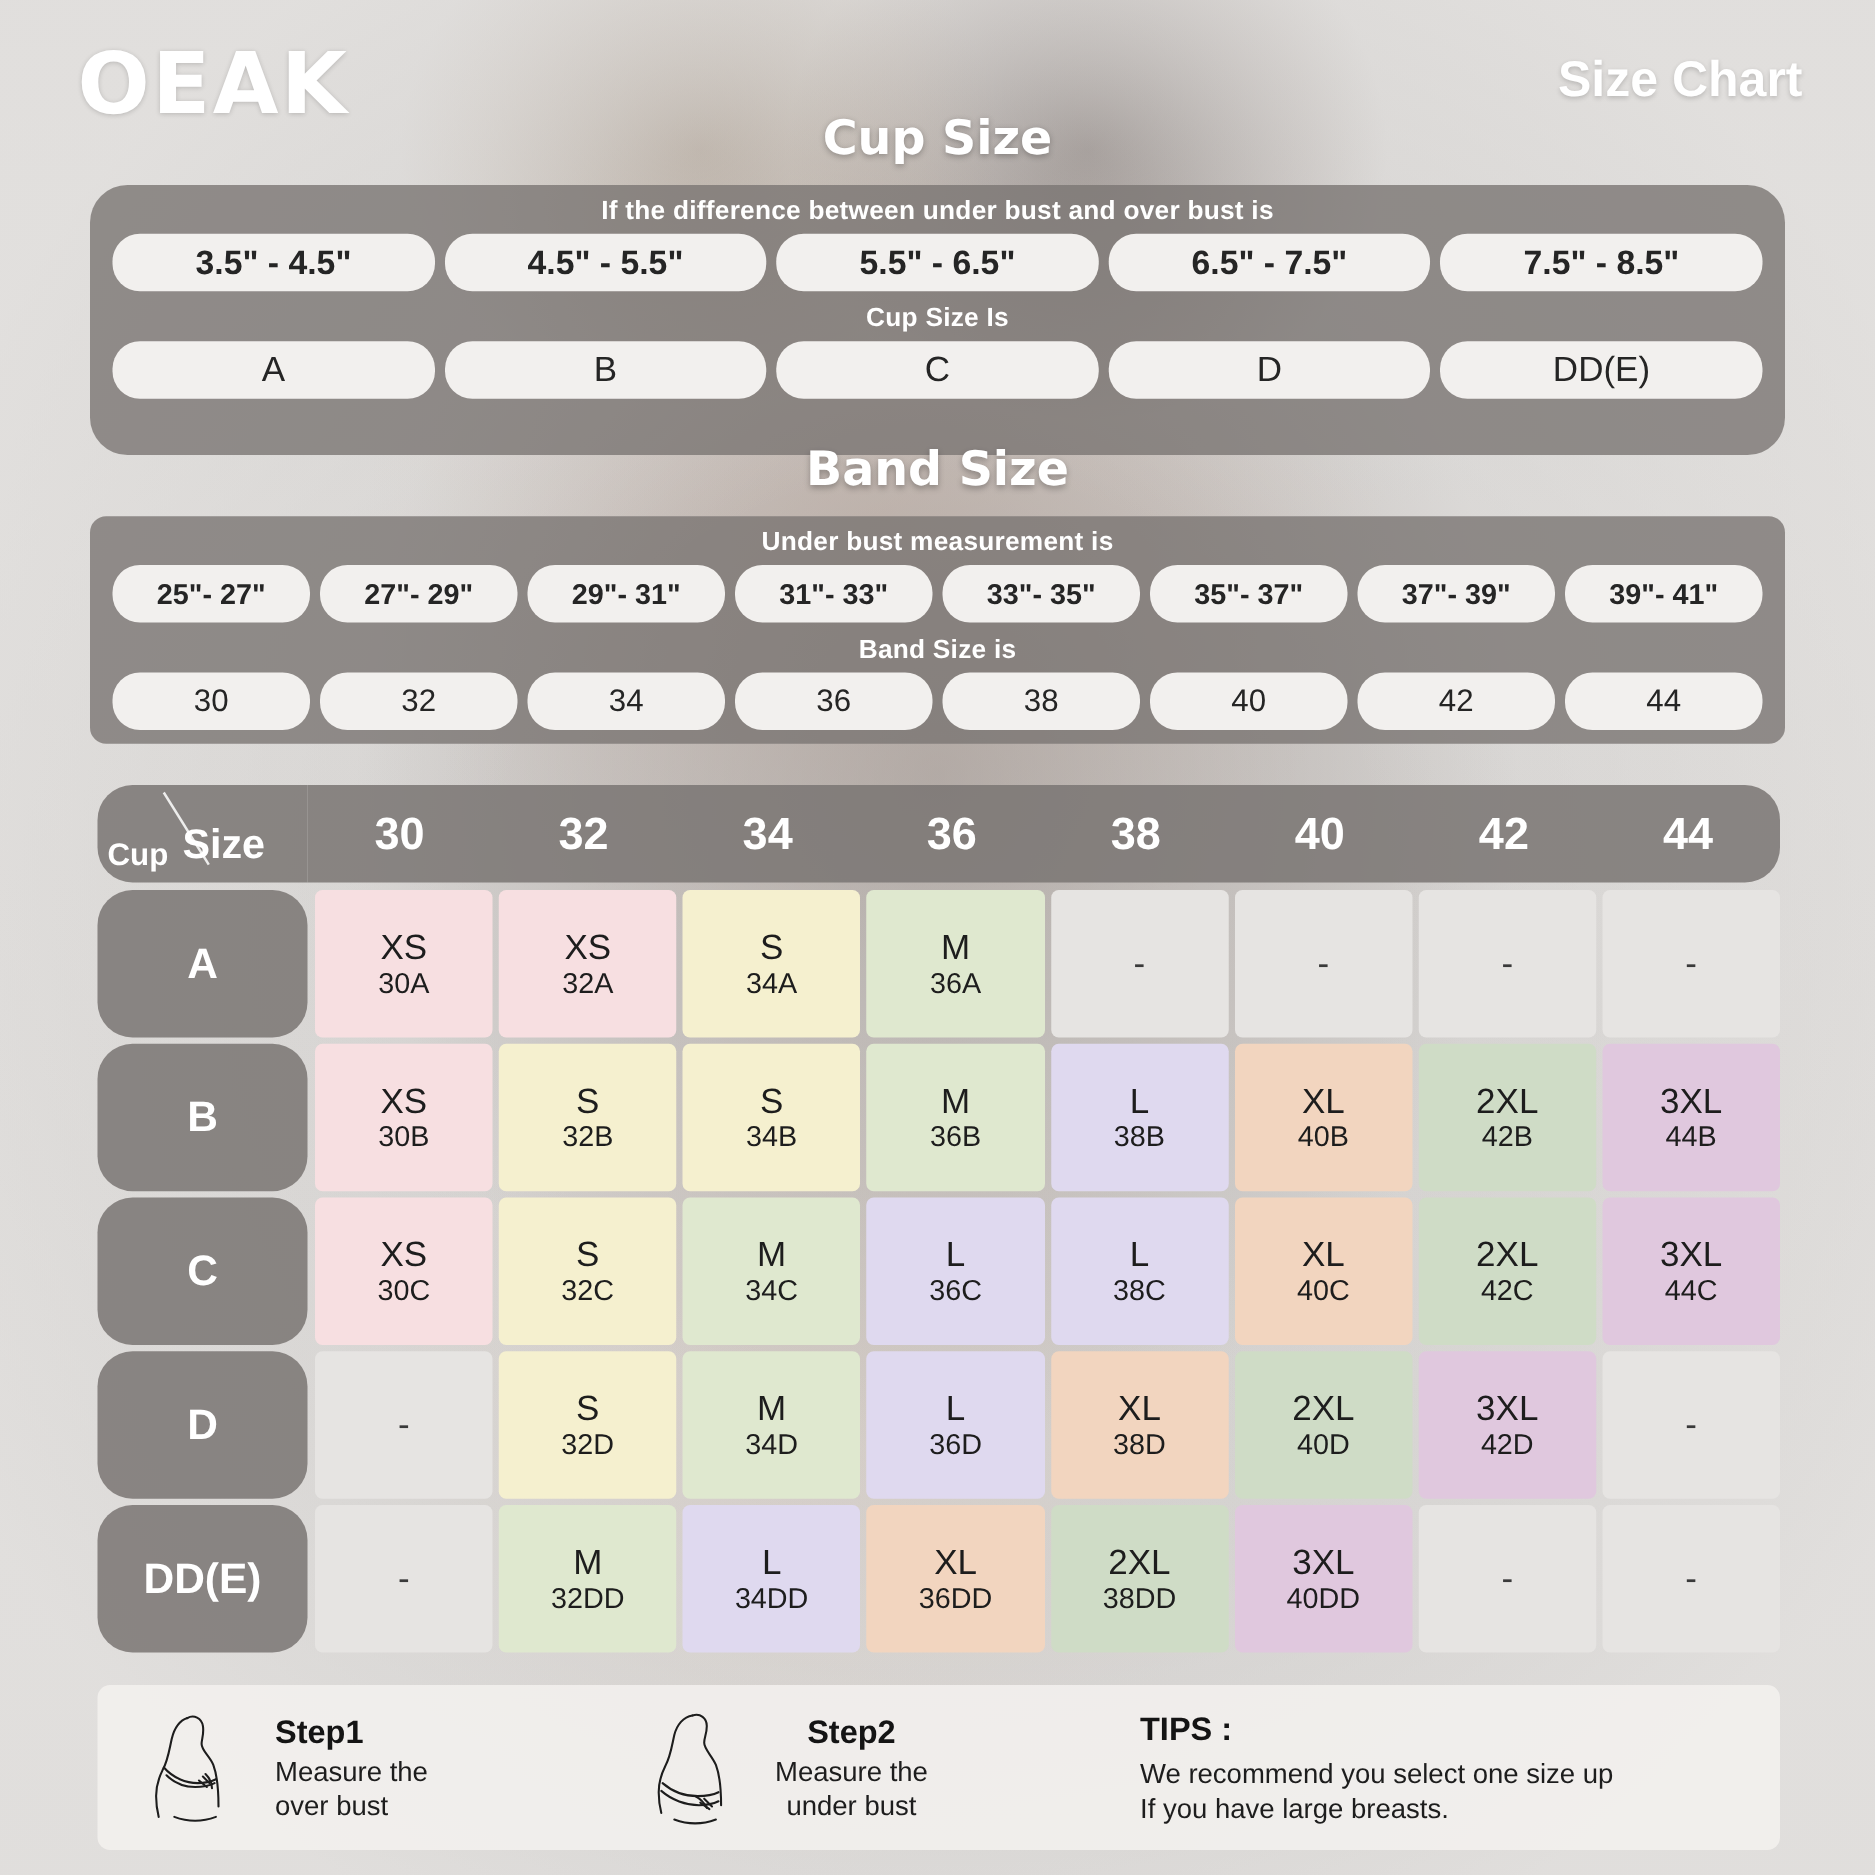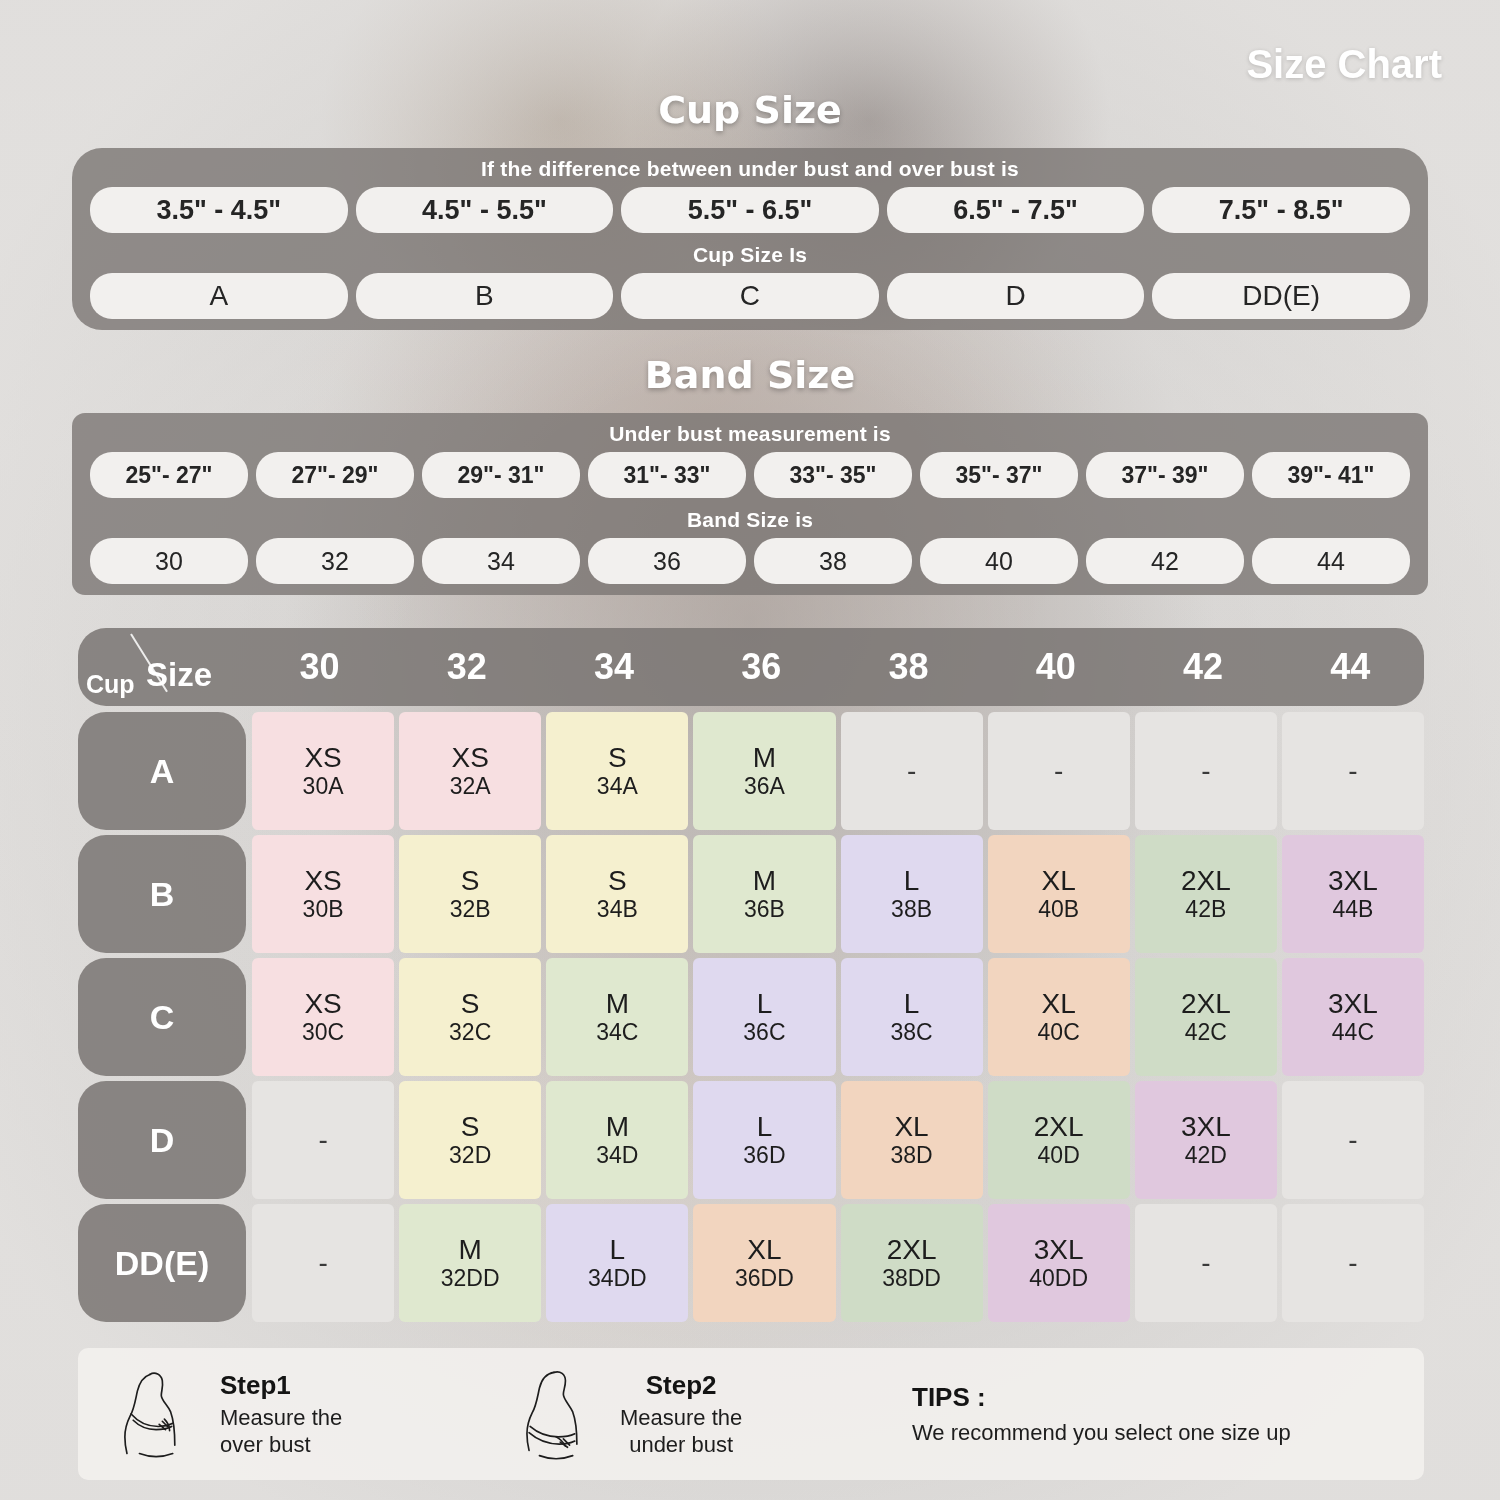--- a/index.html
+++ b/index.html
@@ -58,21 +58,21 @@
   }
   #cup-title { position:absolute; left:0; right:0; top:88px; font-size: 38px; }
   #band-title { position:absolute; left:0; right:0; top:353px; font-size: 38px; }
 
   
   .panel {
     position: absolute;
     background: rgba(122,118,115,0.80);
     border-radius: 30px;
   }
-  #cup-panel  { left: 72px; top: 148px; width: 1356px; height: 182px; }
+  #cup-panel  { left: 72px; top: 148px; width: 1356px; height: 216px; }
   #band-panel { left: 72px; top: 413px; width: 1356px; height: 182px; border-radius: 13px; }
 
   .panel-caption {
     text-align: center;
     color: #fff;
     font-size: 21px;
     font-weight: bold;
     padding-top: 9px;
     letter-spacing: .2px;
   }
@@ -198,20 +198,21 @@
   .tips .tips-title { font-size: 26px; font-weight: bold; color: #141414; margin-bottom: 6px; }
   .tips .tips-line { font-size: 22px; color: #1d1d1d; line-height: 1.25; }
 </style>
 </head>
 <body>
 
 <div id="backdrop"></div>
 
 <div id="page">
 
+  <div class="logo">OEAK</div>
   <div class="size-chart-title">Size Chart</div>
 
   <div class="section-title" id="cup-title">Cup Size</div>
   <div class="panel" id="cup-panel">
     <div class="panel-caption">If the  difference between under bust and over bust is</div>
     <div class="pill-row" id="cup-ranges">
         <div class="pill">3.5" -  4.5"</div>
         <div class="pill">4.5" -  5.5"</div>
         <div class="pill">5.5" -  6.5"</div>
         <div class="pill">6.5" -  7.5"</div>
@@ -490,16 +491,17 @@
       <div class="step-text">
         <div class="st-title">Step2</div>
         <div class="st-line">Measure the</div>
         <div class="st-line">under bust</div>
       </div>
     </div>
 
     <div class="tips">
       <div class="tips-title">TIPS :</div>
       <div class="tips-line">We recommend you select one size up</div>
+      <div class="tips-line">If you have large breasts.</div>
     </div>
   </div>
 
 </div>
 
 </body></html>

